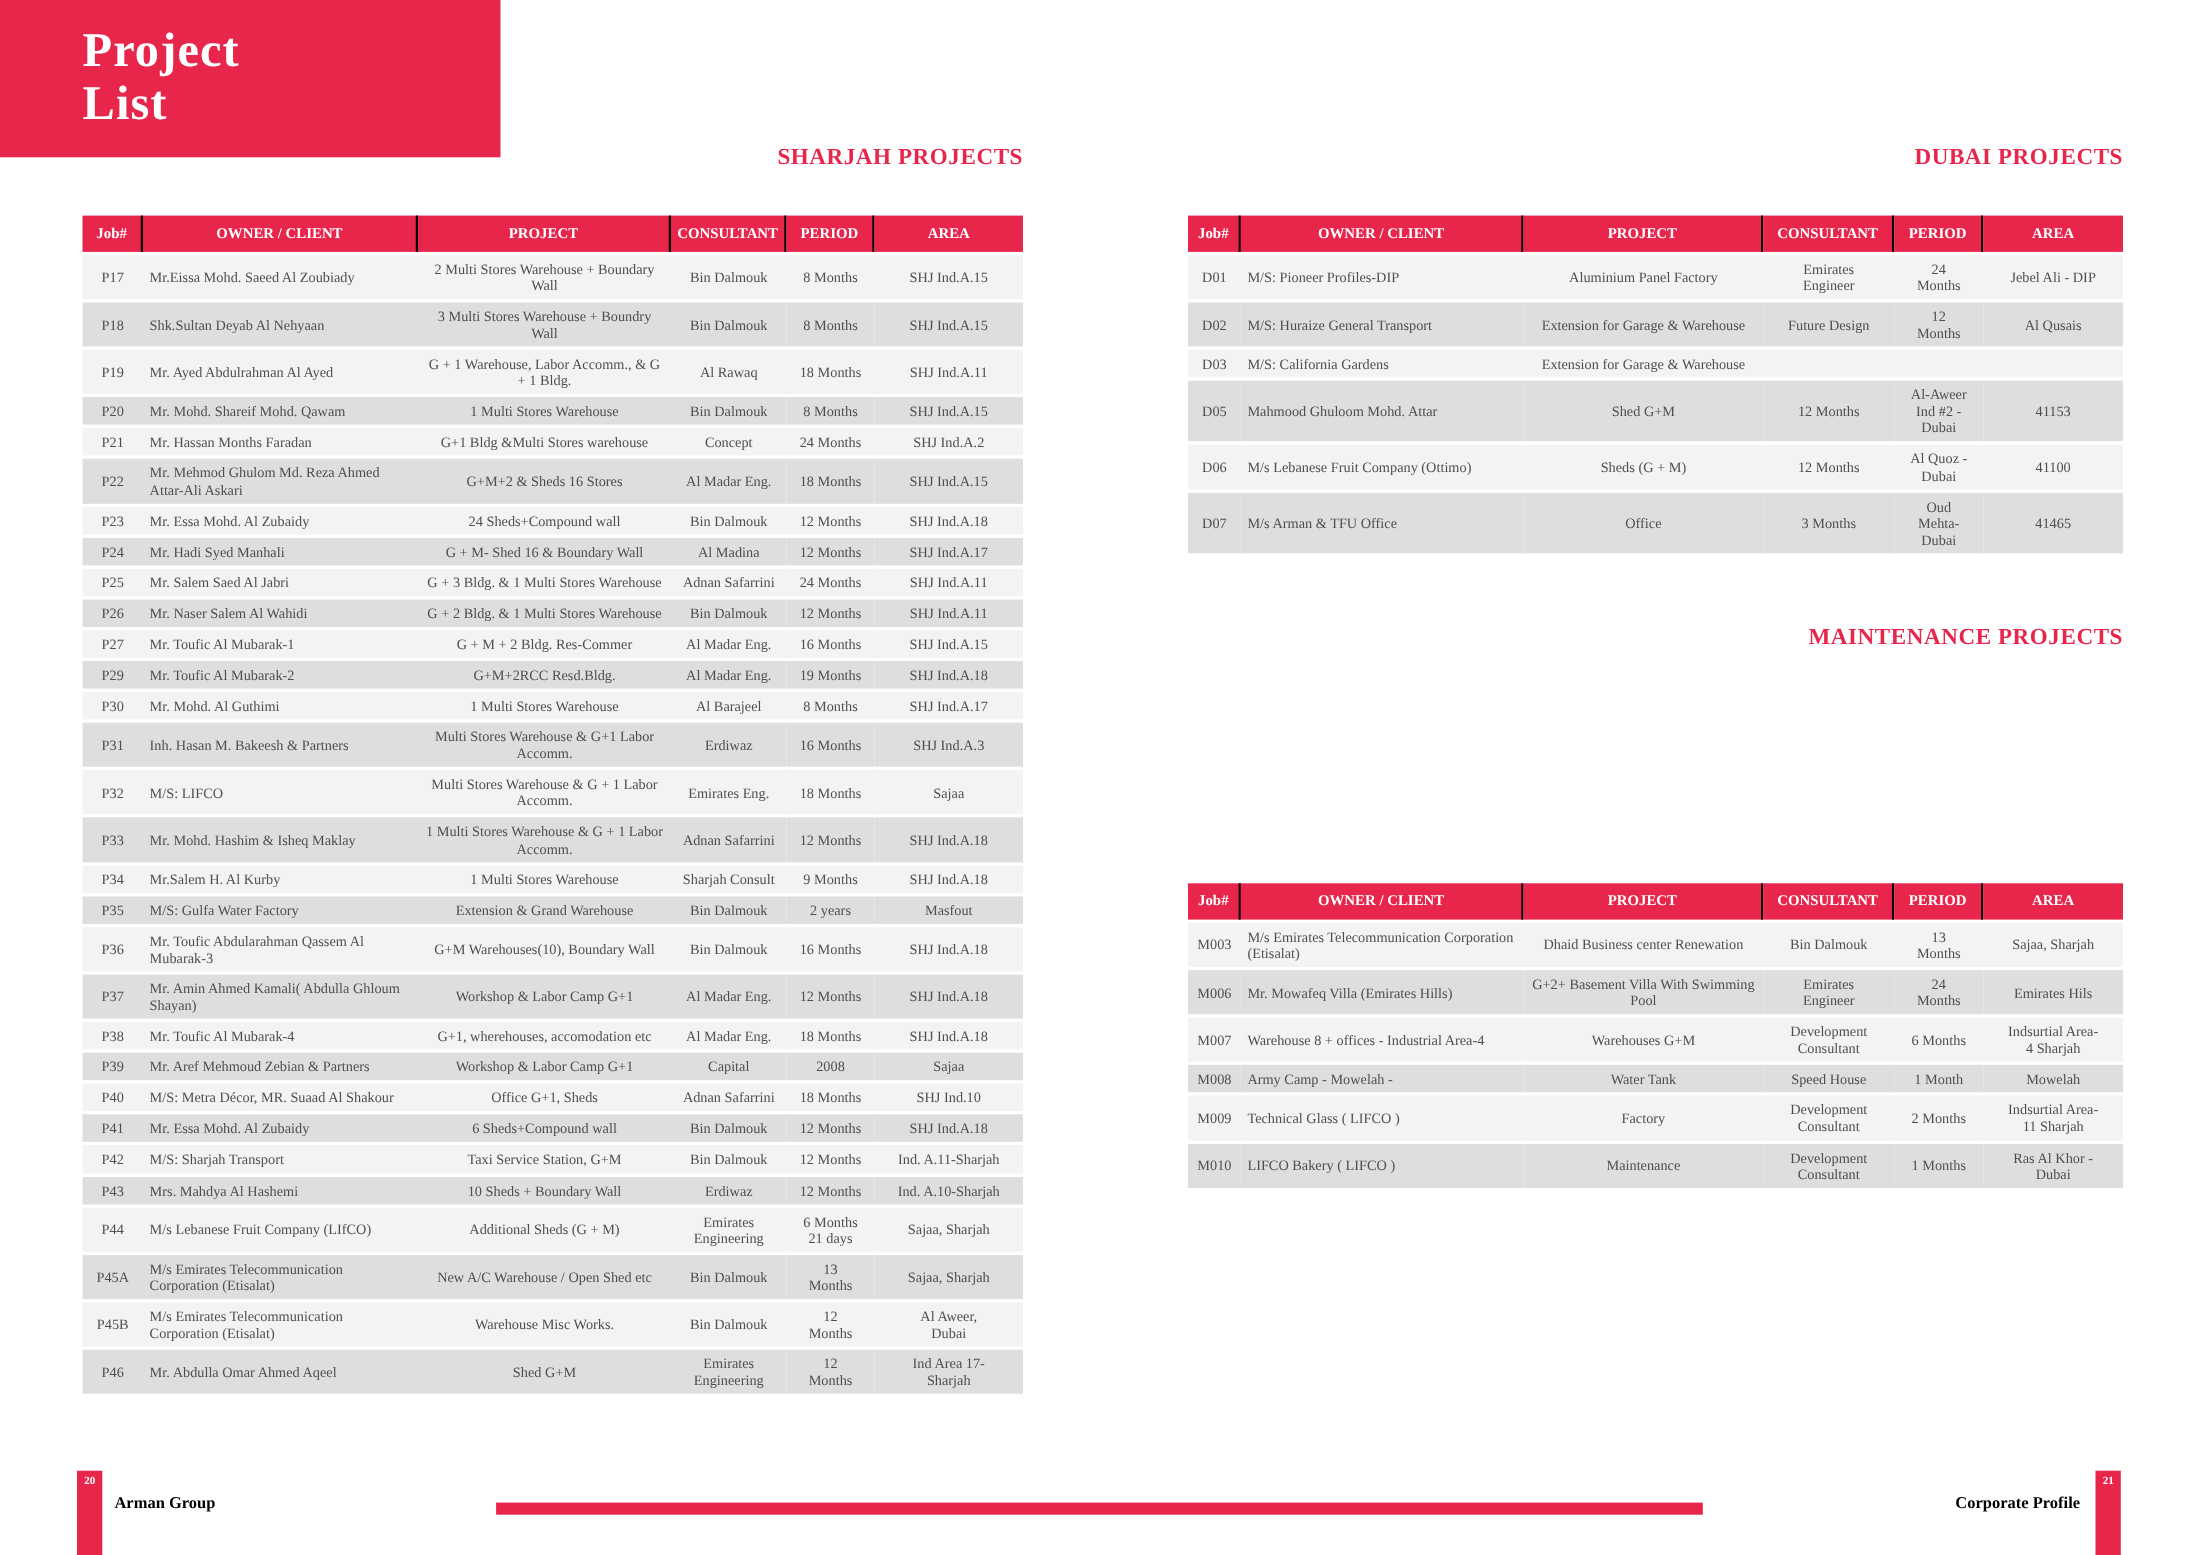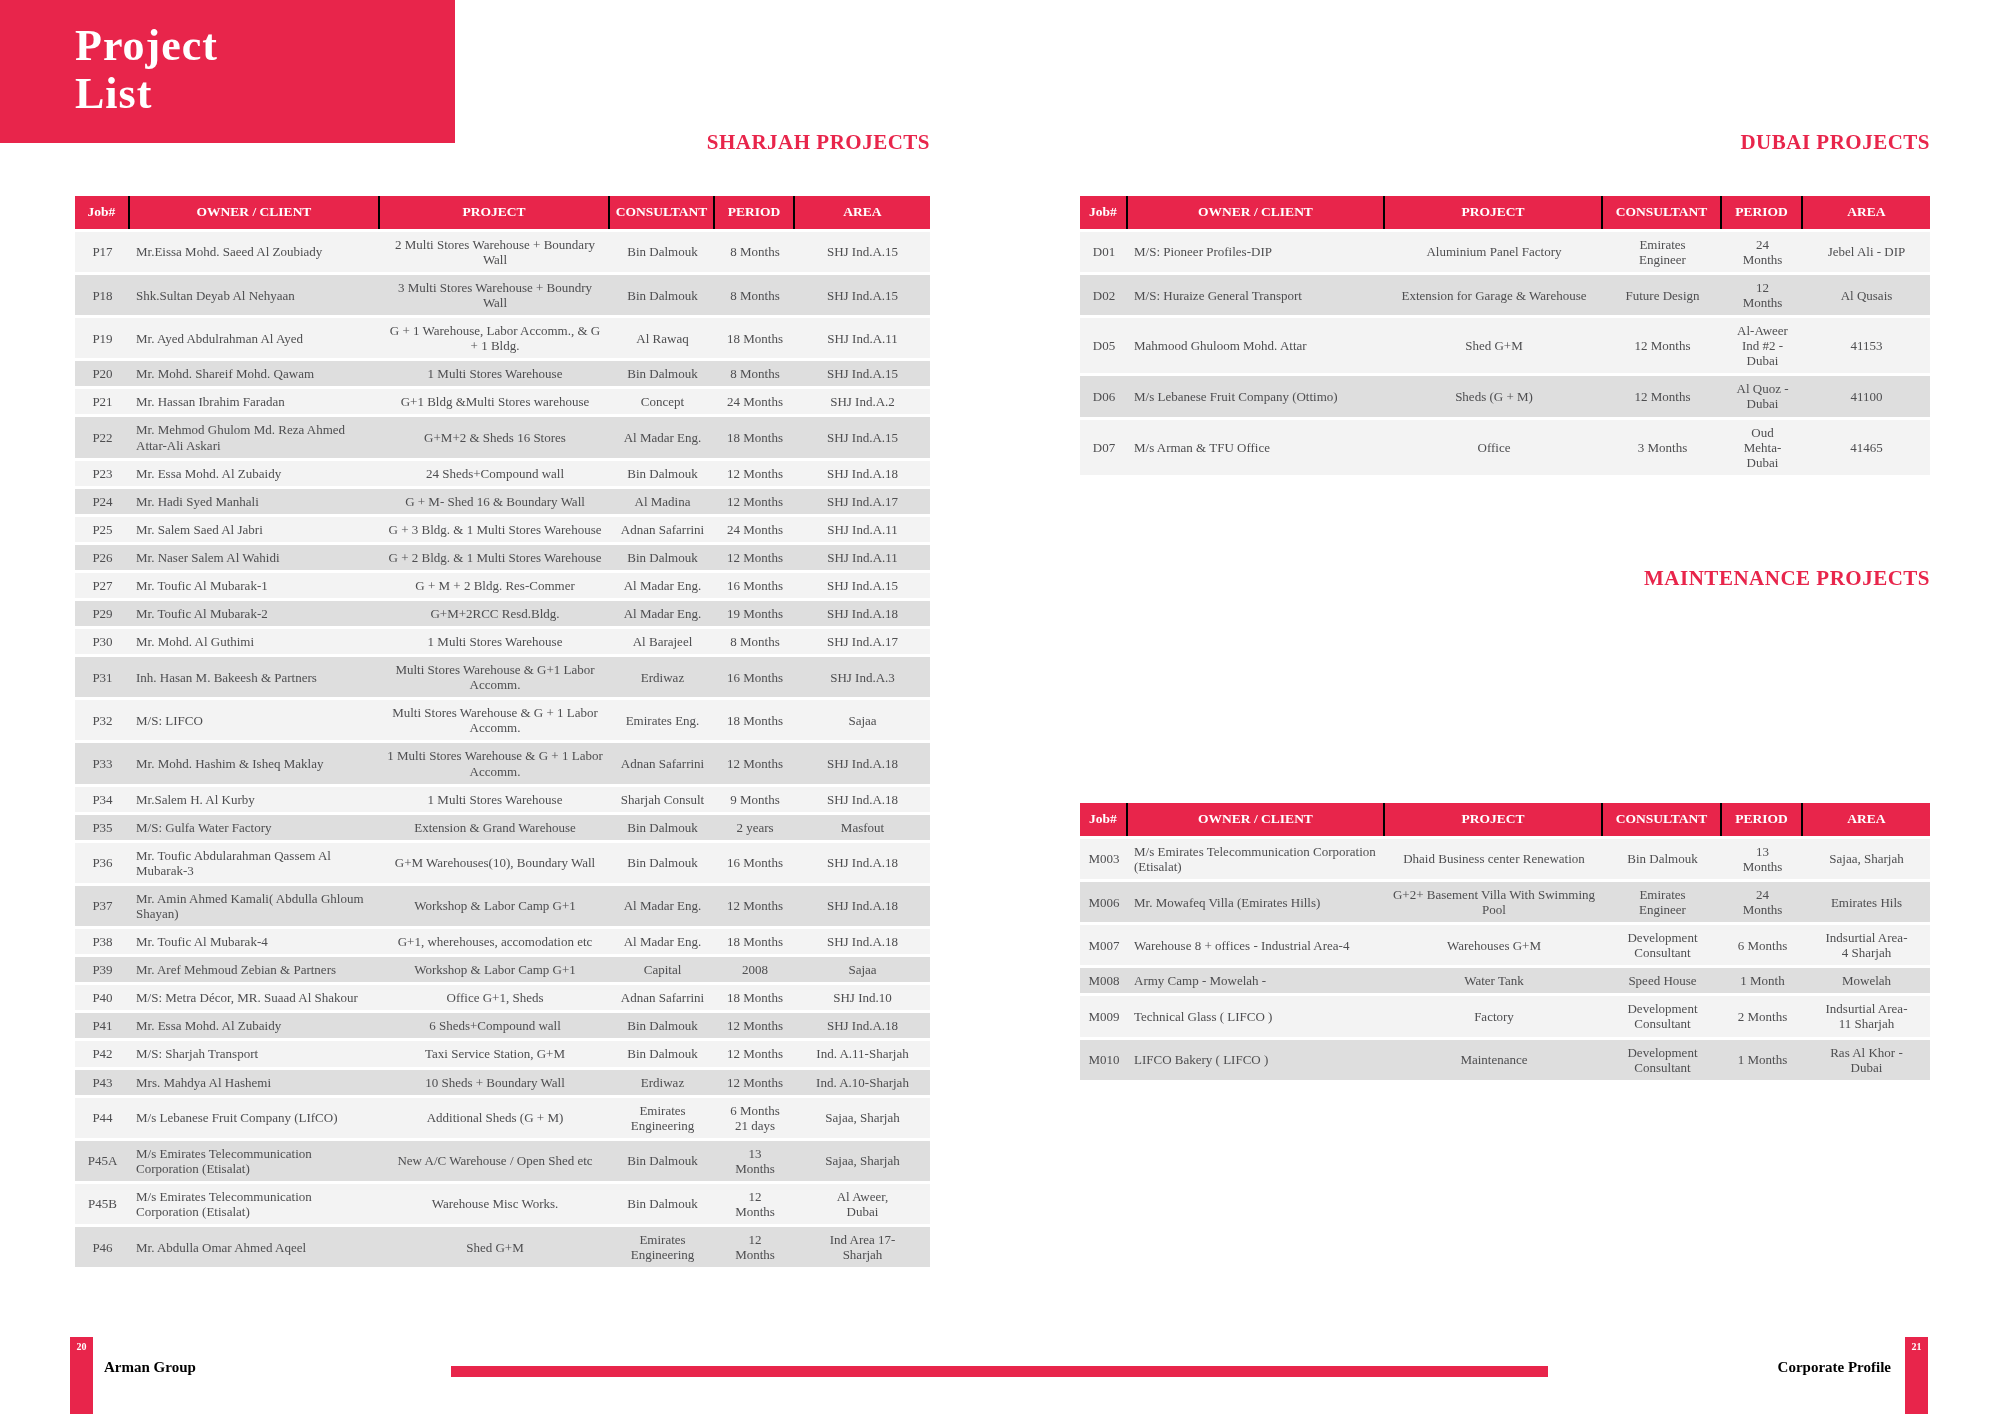--- a/index.html
+++ b/index.html
@@ -113,21 +113,21 @@
           <tr>
             <td class="c0">P20</td>
             <td class="c1">Mr. Mohd. Shareif Mohd. Qawam</td>
             <td class="c2">1 Multi Stores Warehouse</td>
             <td class="c3">Bin Dalmouk</td>
             <td class="c4">8 Months</td>
             <td class="c5">SHJ Ind.A.15</td>
           </tr>
           <tr>
             <td class="c0">P21</td>
-            <td class="c1">Mr. Hassan Ibrahim Faradan</td>
+            <td class="c1">Mr. Hassan Months Faradan</td>
             <td class="c2">G+1 Bldg &amp;Multi Stores warehouse</td>
             <td class="c3">Concept</td>
             <td class="c4">24 Months</td>
             <td class="c5">SHJ Ind.A.2</td>
           </tr>
           <tr>
             <td class="c0">P22</td>
             <td class="c1">Mr. Mehmod Ghulom Md. Reza Ahmed Attar-Ali Askari</td>
             <td class="c2">G+M+2 &amp; Sheds 16 Stores</td>
             <td class="c3">Al Madar Eng.</td>
@@ -370,20 +370,28 @@
           <tr>
             <td class="c0">D02</td>
             <td class="c1">M/S: Huraize General Transport</td>
             <td class="c2">Extension for Garage &amp; Warehouse</td>
             <td class="c3">Future Design</td>
             <td class="c4">12
 Months</td>
             <td class="c5">Al Qusais</td>
           </tr>
           <tr>
+            <td class="c0">D03</td>
+            <td class="c1">M/S: California Gardens</td>
+            <td class="c2">Extension for Garage &amp; Warehouse</td>
+            <td class="c3"></td>
+            <td class="c4"></td>
+            <td class="c5"></td>
+          </tr>
+          <tr>
             <td class="c0">D05</td>
             <td class="c1">Mahmood Ghuloom Mohd. Attar</td>
             <td class="c2">Shed G+M</td>
             <td class="c3">12 Months</td>
             <td class="c4">Al-Aweer
 Ind #2 -
 Dubai</td>
             <td class="c5">41153</td>
           </tr>
           <tr>

